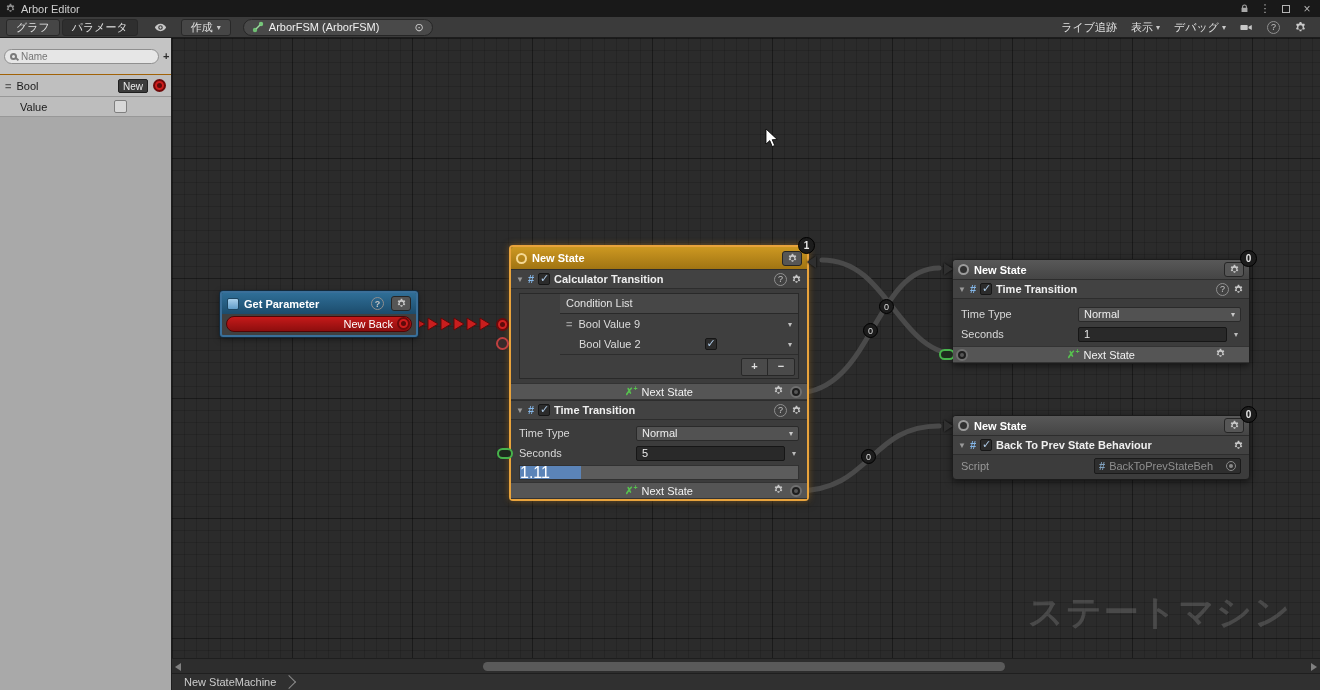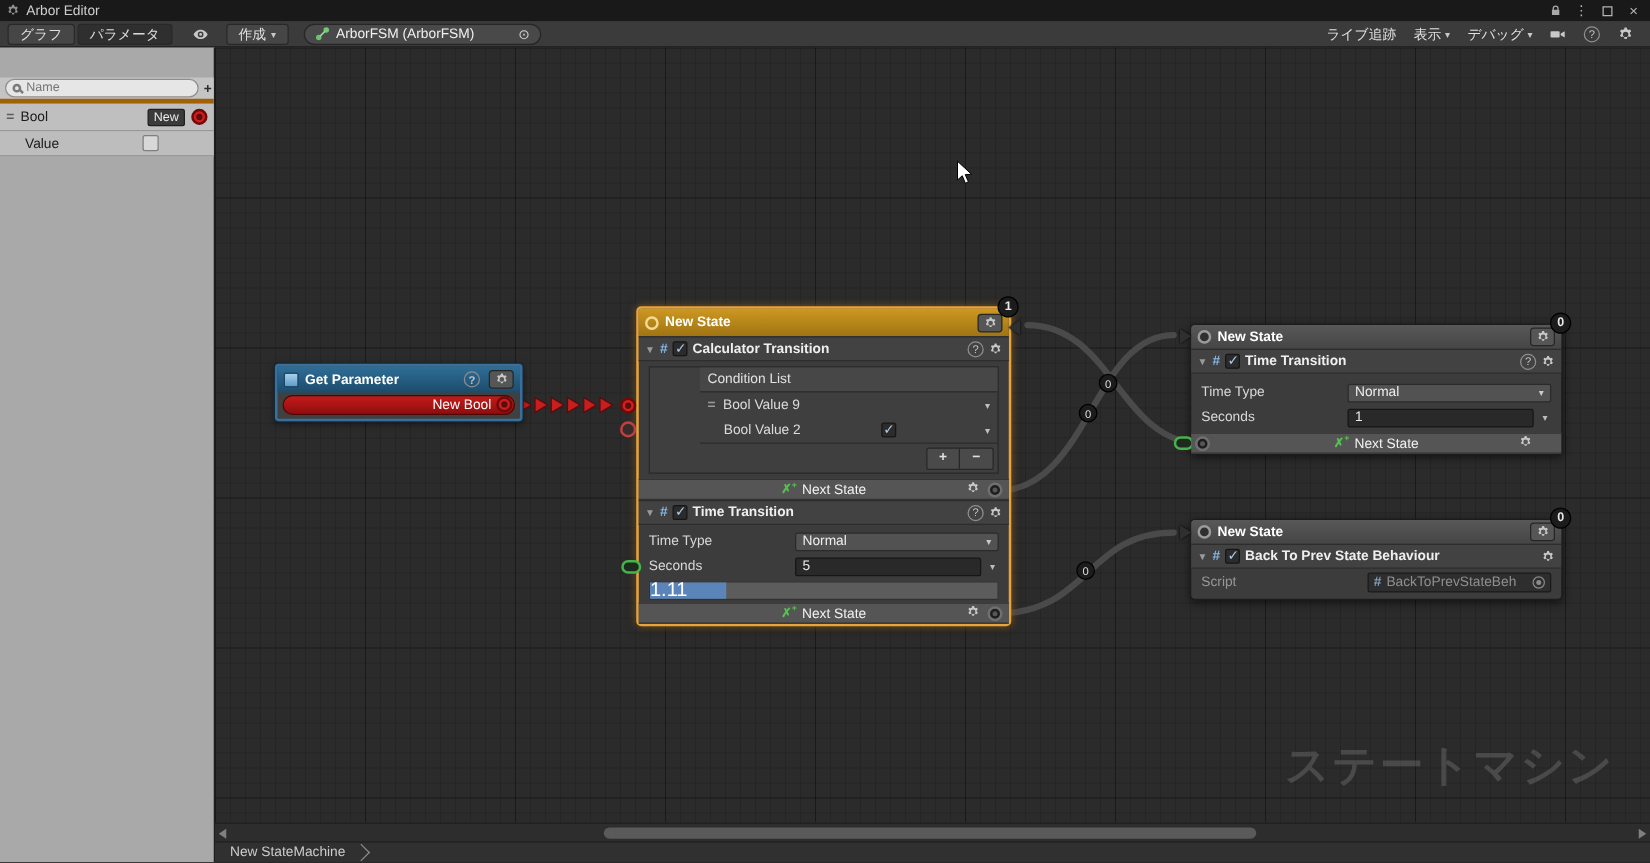--- a/index.html
+++ b/index.html
@@ -30,22 +30,22 @@
   .flat { height:17px; display:flex; align-items:center; gap:3px; padding:0 7px; color:#e0e0e0;justify-content:flex-end; }
   .help-circle { width:13px; height:13px; border:1px solid #8f8f8f; border-radius:50%; color:#c4c4c4;
                  font-size:9px; display:inline-flex; align-items:center; justify-content:center; flex:0 0 auto; }
   .ic { width:13px; height:13px; fill:#c8c8c8; }
   .ic-sm { width:11px; height:11px; fill:#c8c8c8; }
   .ic-dark { fill:#2e2e2e; }
 
   
   .leftpanel { position:absolute; top:38px; left:0; width:172px; bottom:0; background:#a9a9a9;
                border-right:1px solid #1e1e1e; color:#1a1a1a; }
-  .lp-search { height:21px; background:#c4c4c4; border-bottom:4px solid #a16207;
-               display:flex; align-items:center; padding:0 4px; gap:4px;margin-top:24px; }
+  .lp-search { height:37px; background:#c4c4c4; border-bottom:1px solid #a16207;
+               display:flex; align-items:center; padding:0 4px; gap:4px; }
   .search-box { flex:1; height:15px; background:#e6e6e6; border:1px solid #8f8f8f; border-radius:8px;
                 display:flex; align-items:center; padding:0 5px; gap:4px; }
   .mag { width:7px; height:7px; border:2px solid #7a7a7a; border-radius:50%; position:relative; flex:0 0 auto; }
   .mag::after { content:""; position:absolute; width:4px; height:2px; background:#7a7a7a;
                 transform:rotate(45deg); right:-4px; bottom:-2px; }
   .search-box input { flex:1; border:none; background:transparent; outline:none; font-size:10px; color:#333;
                       font-family:"Liberation Sans", sans-serif; }
   .lp-pm { width:13px; text-align:center; font-weight:bold; color:#2c2c2c; }
   .lp-row { display:flex; align-items:center; padding:0 5px; gap:5px; border-bottom:1px solid #989898; }
   .lp-row.bool { height:22px; background:#bfbfbf; }
@@ -313,21 +313,21 @@
         <span class="param-ic"></span>
         <span>Get Parameter</span>
         <span class="help-circle" style="margin-left:auto">?</span>
         <span class="gear-btn" style="margin-left:2px">
           <svg class="ic-sm">
               <use href="#i-gear"></use>
             </svg>
         </span>
       </div>
       <div class="red-pill">
-        <span>New Bool</span>
+        <span>New Back</span>
         <span class="red-dot pill-port"></span>
       </div>
     </div>
 
     <div class="node state-main">
       <div class="badge">1</div>
       <div class="arrow-in-r" style="top:9px;"></div>
       <div class="red-port" style="top:71px;"></div>
       <div class="red-port hollow" style="top:90px;"></div>
       <div class="calc-port" style="top:201px;"></div>

